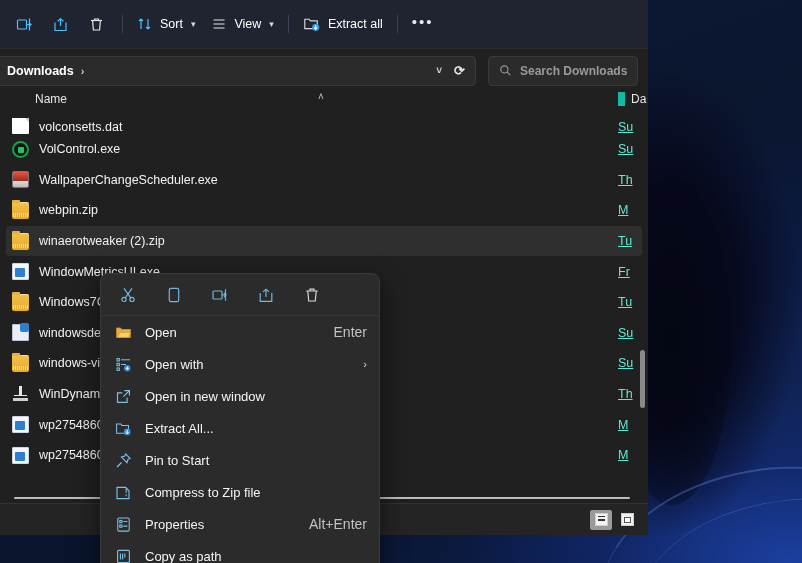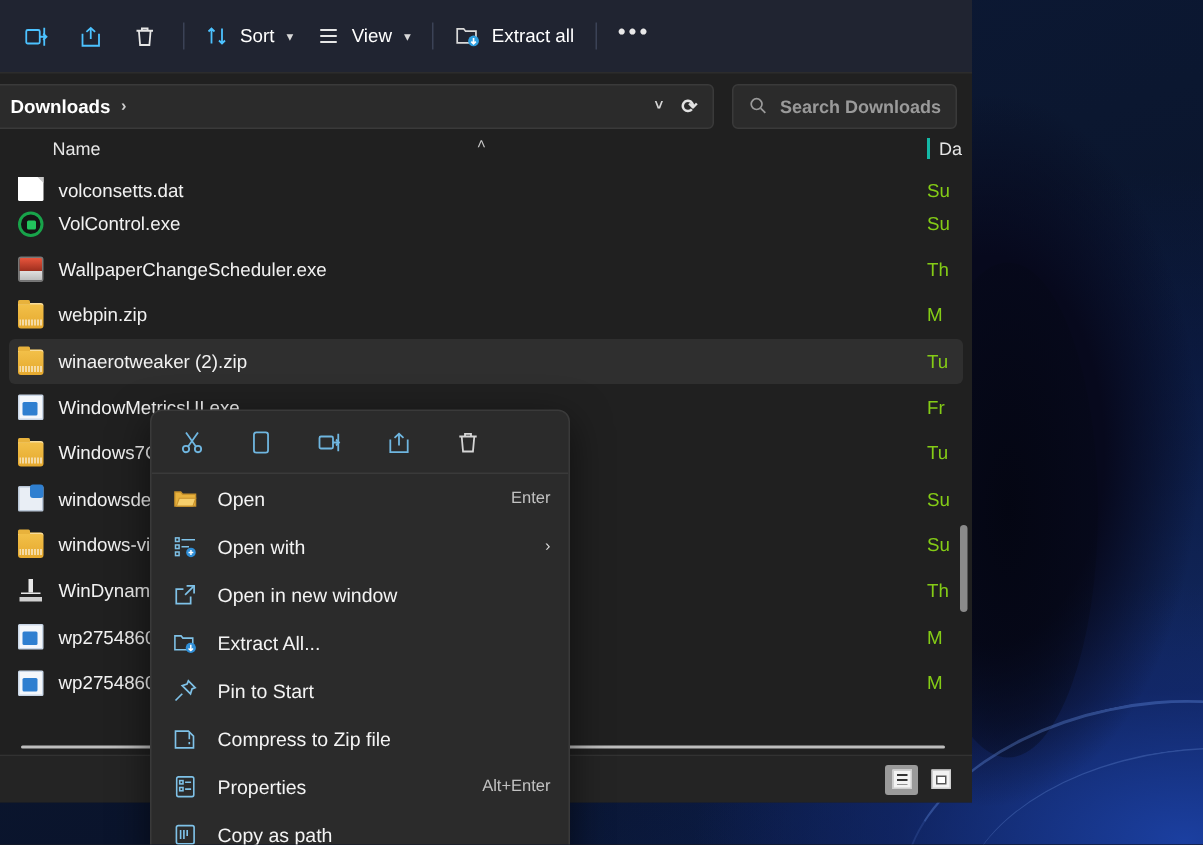--- a/index.html
+++ b/index.html
@@ -136,21 +136,21 @@
   }
   .ch-name { padding-left: 35px; }
   .ch-sortmark {
     position: absolute;
     left: 318px; top: -1px;
     color: #c9c9c9; font-size: 10px;
   }
   .ch-date {
     position: absolute;
     left: 618px;
-    border-left: 2px solid #14b8a6;
+    border-left: 7px solid #14b8a6;
     padding-left: 6px;
     height: 14px;
     line-height: 14px;
     overflow: hidden;
     white-space: nowrap;
     width: 54px;
   }
 
   
   .filelist {
@@ -176,23 +176,24 @@
     position: relative;
   }
   .row .fname {
     color: #f2f2f2;
     font-size: 12.5px;
     white-space: nowrap;
   }
   .row .fdate {
     position: absolute;
     left: 612px;
-    color: #84cc16;
+    color: #5eead4;
     font-size: 12.5px;
     white-space: nowrap;
+    text-decoration: underline;
   }
 
   
   .ic-folder {
     background: linear-gradient(180deg,#f3c14a 0%, #e5a92f 100%);
     border-radius: 1px 2px 2px 2px;
     box-shadow: inset 0 1px 0 rgba(255,255,255,0.45);
   }
   .ic-folder::before {
     content: ""; position: absolute;
@@ -346,21 +347,21 @@
     font-size: 13px;
     position: relative;
   }
   .ctx-item .mi-ico {
     width: 17px; height: 17px;
     flex: 0 0 auto;
     display: flex; align-items: center; justify-content: center;
     position: relative;
   }
   .ctx-item .mi-label { flex: 1 1 auto; white-space: nowrap; }
-  .ctx-item .mi-accel { color: #c2c2c2; font-size: 11px; white-space: nowrap; }
+  .ctx-item .mi-accel { color: #c2c2c2; font-size: 14px; white-space: nowrap; }
   .ctx-item .mi-arrow { color: #d8d8d8; font-size: 11px; }
 
   svg { display: block; }
 </style>
 </head>
 <body>
 
 <div id="desktop">
   <div class="bloom"></div>
   <div class="arc1"></div>

